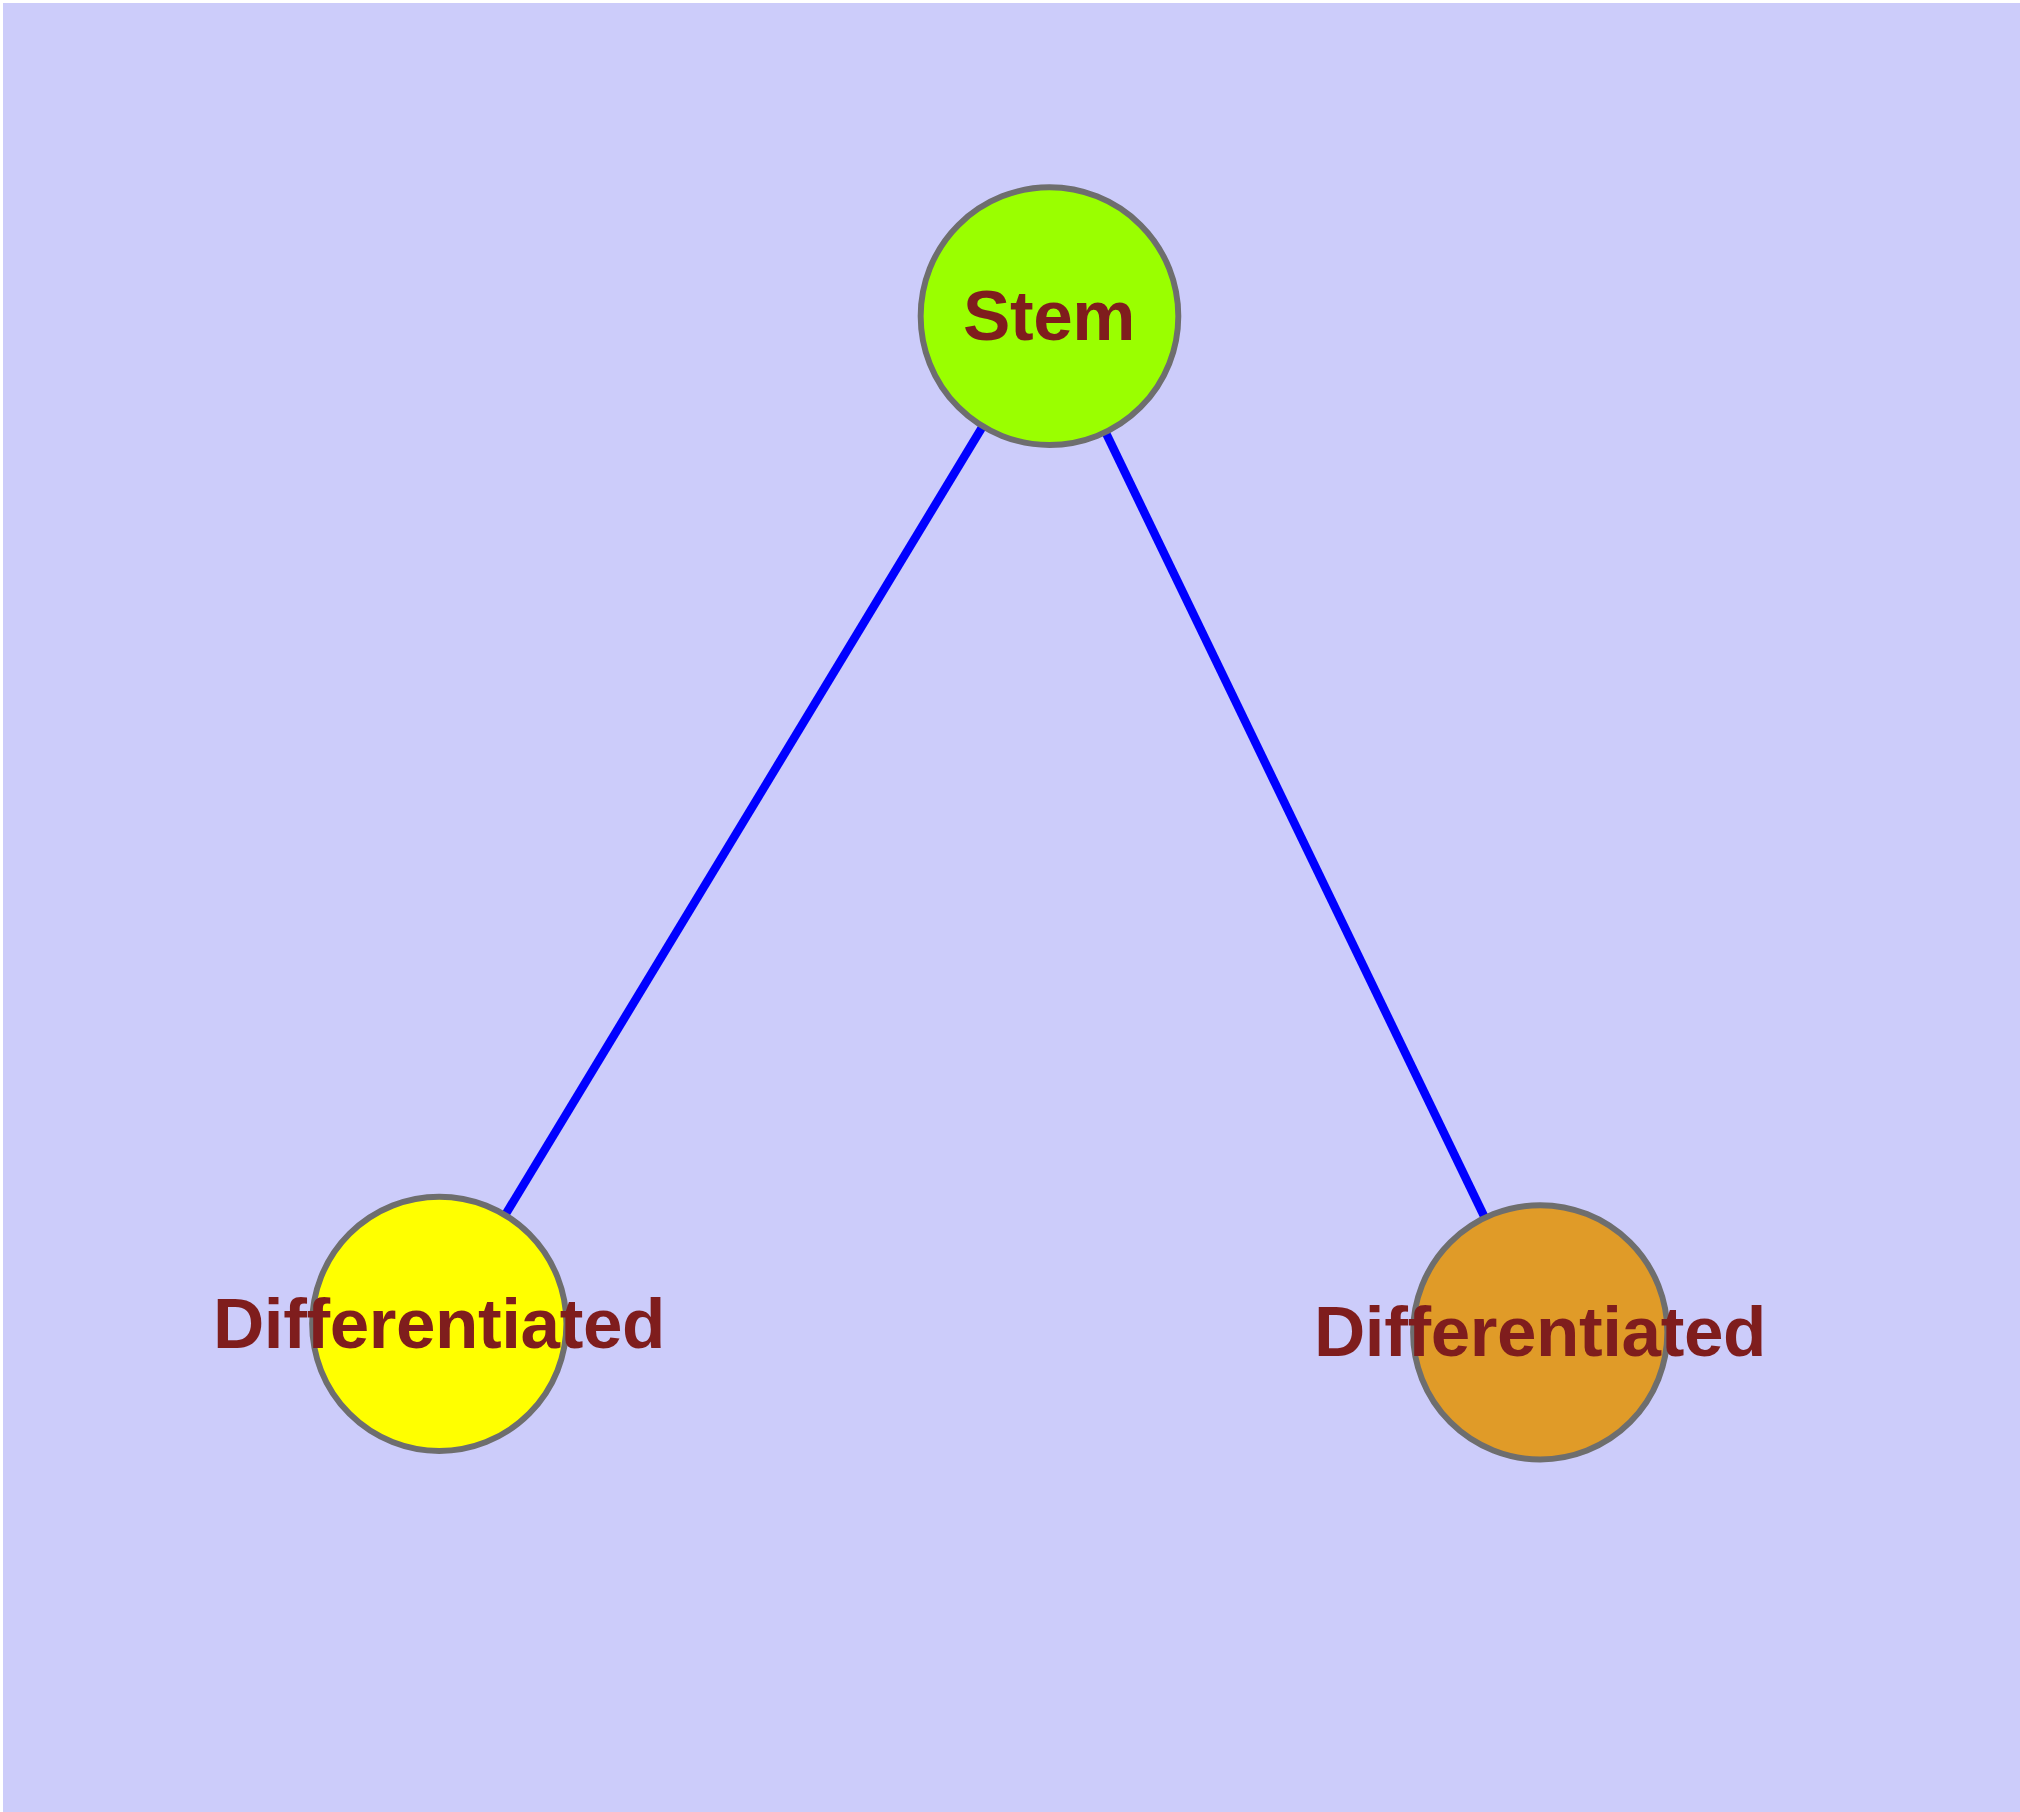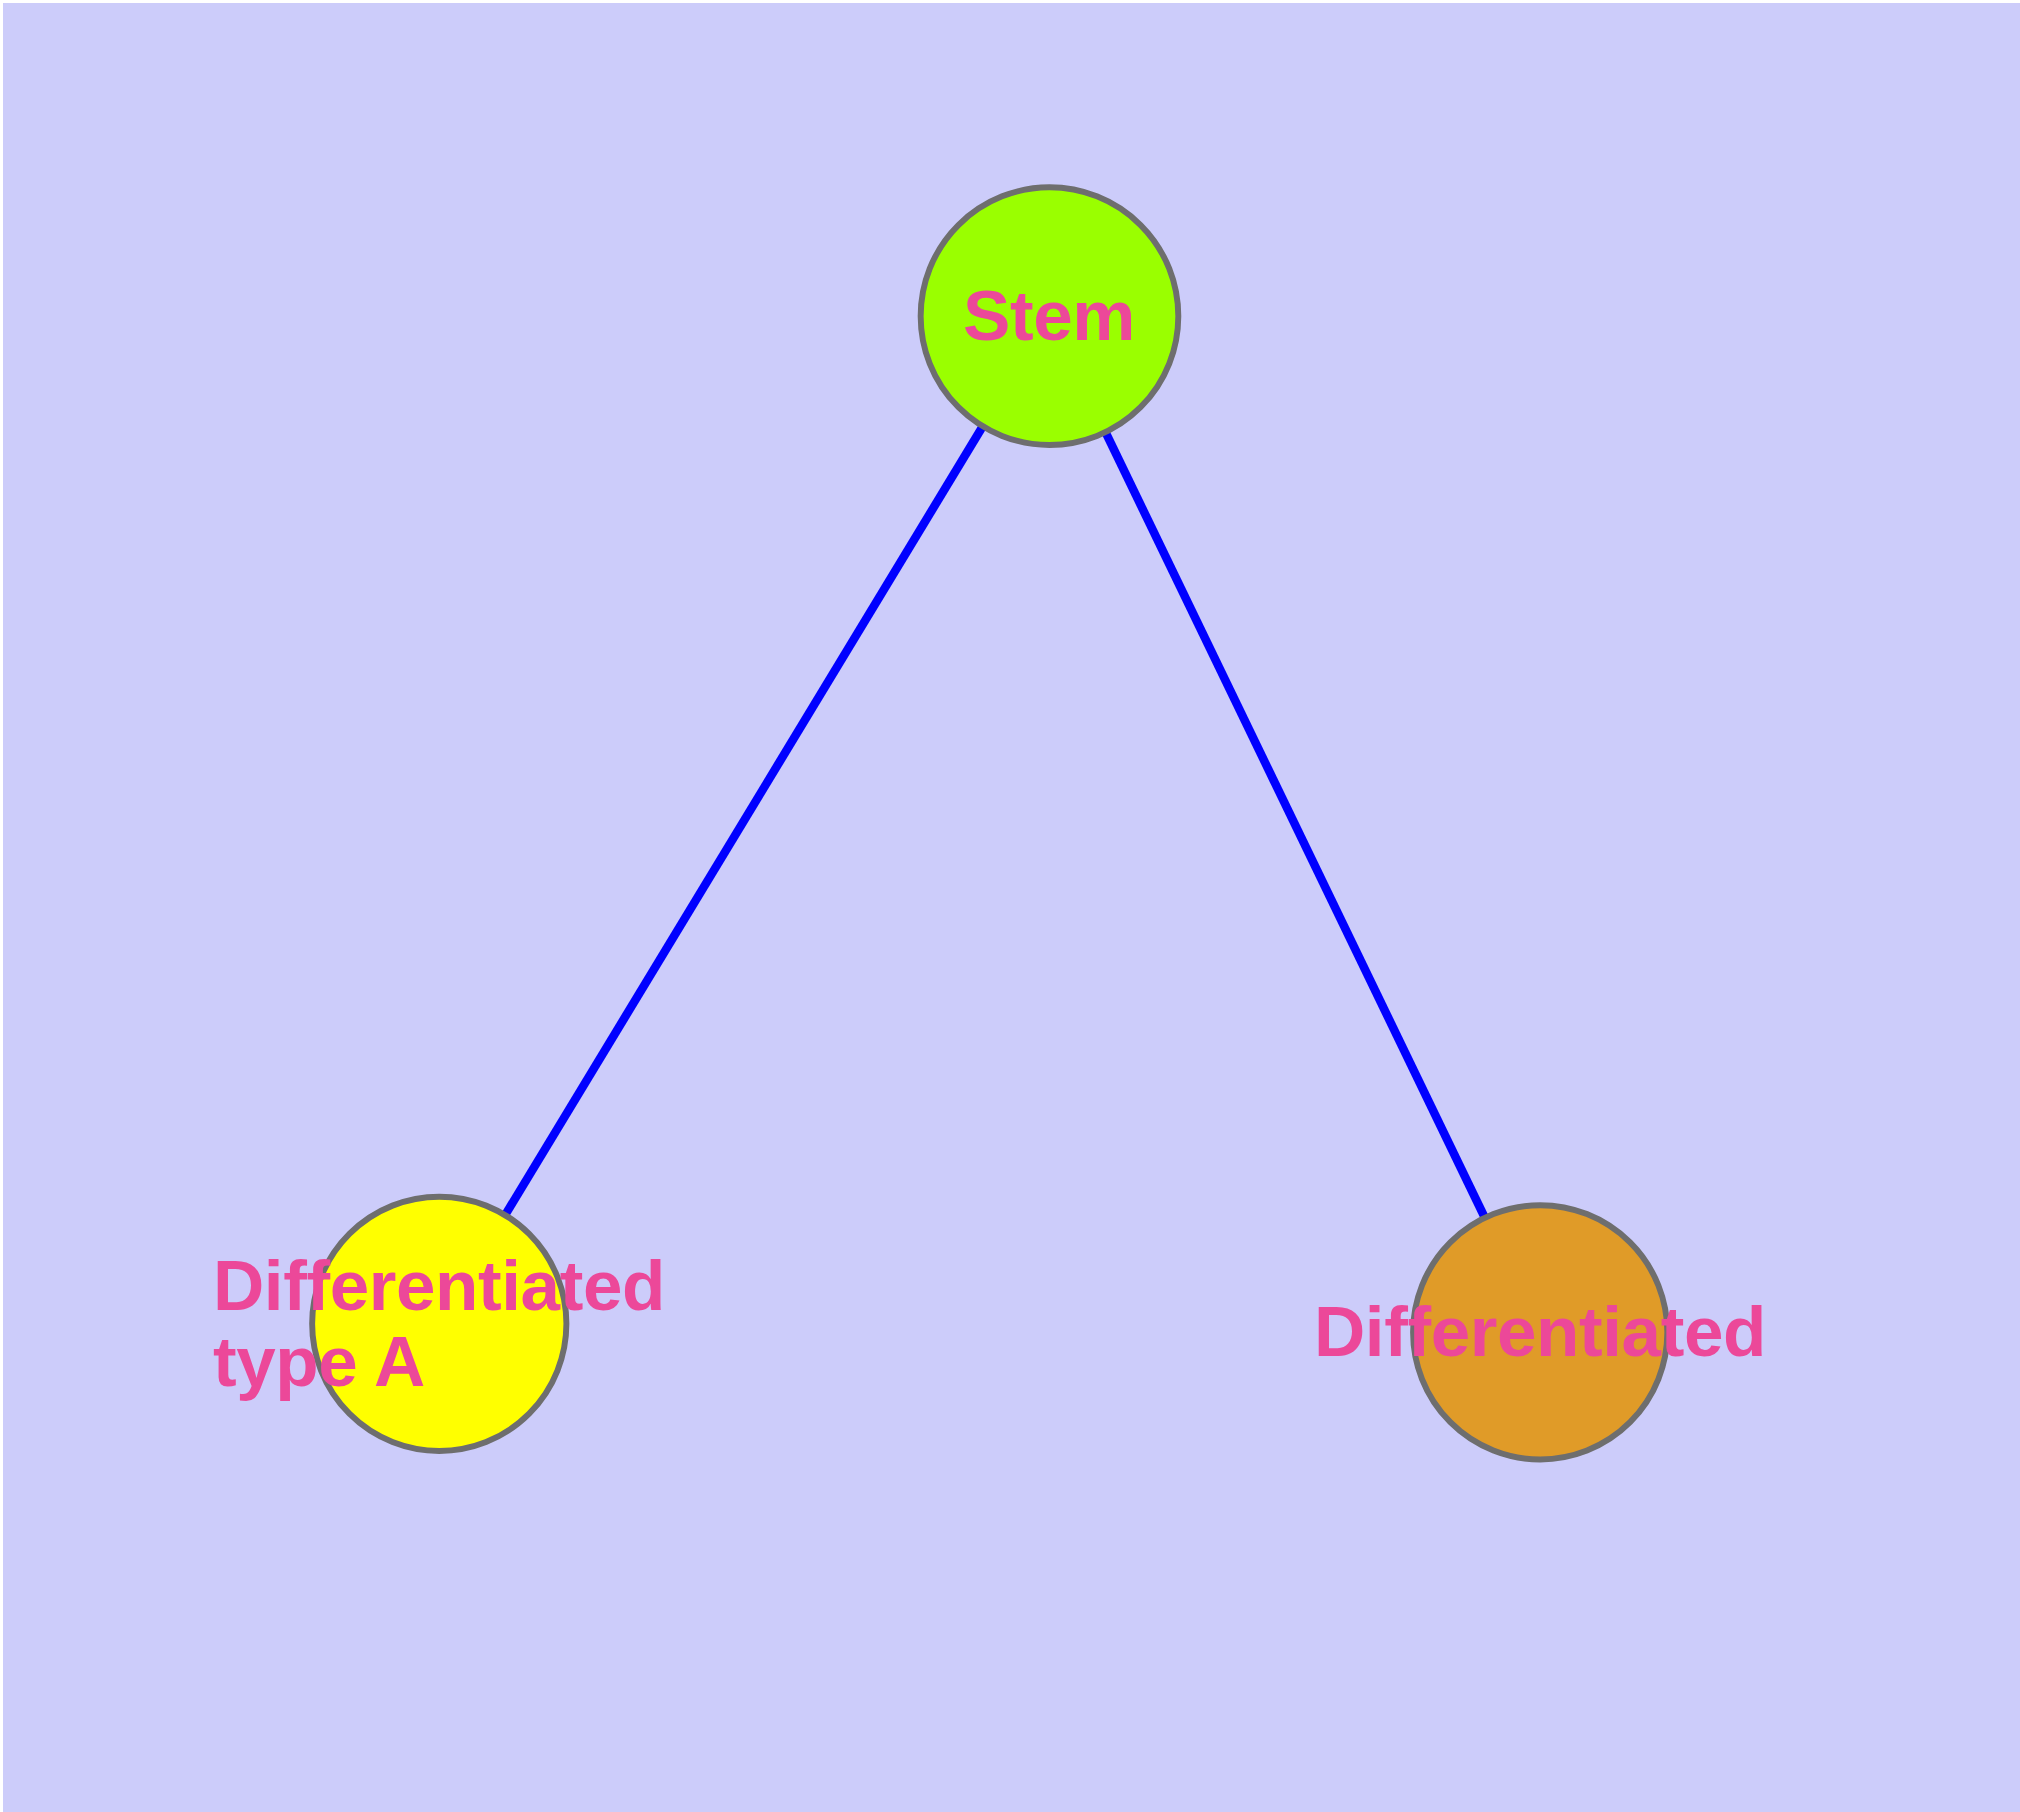--- a/index.html
+++ b/index.html
@@ -36,24 +36,24 @@
     stroke-width: 10;
     fill: none;
     stroke-linecap: butt;
   }
   .node-circle {
     stroke: #6e6e6e;
     stroke-width: 7;
   }
   .node-label {
     position: absolute;
-    color: #ec4899;
+    color: #7f1d1d;
     font-weight: bold;
     font-family: "Liberation Sans", sans-serif;
-    text-align: left;
+    text-align: center;
     white-space: nowrap;
     line-height: 1.07;
     transform: translate(-50%, -50%);
     pointer-events: none;
     letter-spacing: -0.4px;
   }
 </style>
 </head>
 <body>
 
@@ -72,21 +72,20 @@
         <circle class="node-circle" cx="1817" cy="1572" r="150" fill="#e09b28" stroke="#6e6e6e"></circle>
       </g>
   </svg>
 
   <div id="label-layer">
       <div class="node-label" style="left: 1049px; top: 316px; font-size: 71px;">
         <div>Stem</div>
       </div>
       <div class="node-label" style="left: 439px; top: 1324px; font-size: 71px;">
         <div>Differentiated</div>
-        <div>type A</div>
       </div>
       <div class="node-label" style="left: 1540px; top: 1332px; font-size: 71px;">
         <div>Differentiated</div>
       </div>
     </div>
 
 </div>
 
 
 </body></html>

